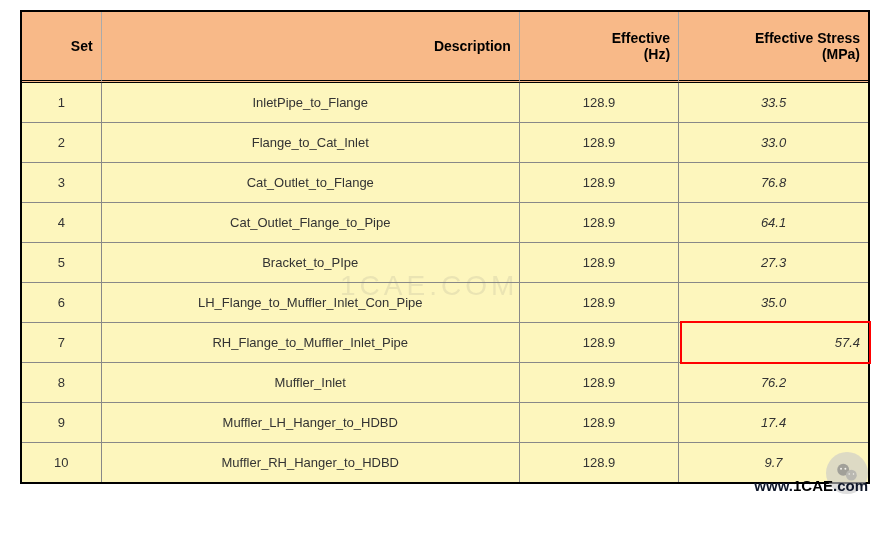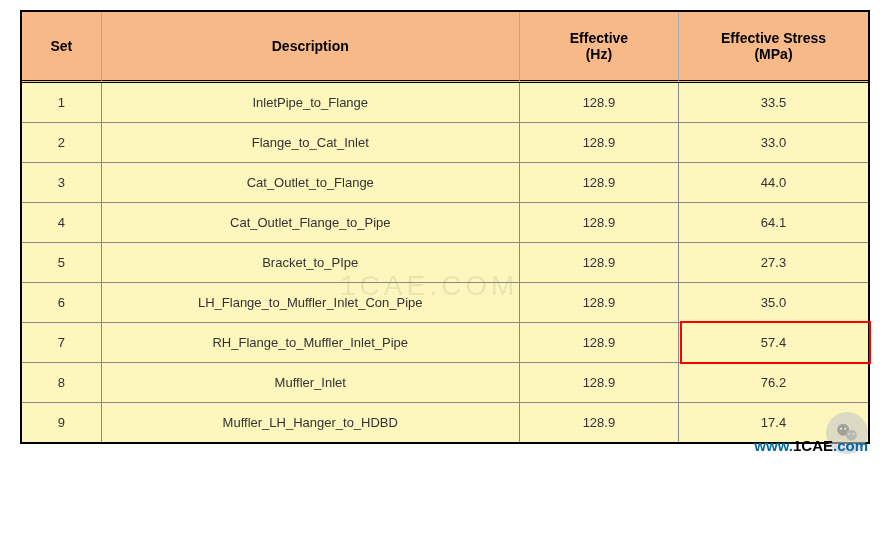--- a/index.html
+++ b/index.html
@@ -17,50 +17,52 @@
     table {
       border-collapse: separate;
       border-spacing: 0;
       width: 850px;
       border: 2.5px solid #000;
     }
     thead th {
       background: #f8b988;
       font-weight: bold;
       font-size: 14px;
-      padding: 18px 16px;
-      text-align: center;
+      padding: 18px 8px;
+      text-align: right;
       border-right: 1px solid #aaa;
       border-bottom: 3px double #000;
       color: #000;
     }
     thead th:last-child {
       border-right: none;
     }
     tbody td {
       background: #fdf6bd;
       font-size: 13px;
       padding: 12px 8px;
       text-align: center;
       border-right: 1px solid #888;
       border-bottom: 1px solid #888;
       color: #333;
     }
     tbody td:last-child {
       border-right: none;
+      font-style: italic;
     }
     tbody tr:last-child td {
       border-bottom: none;
     }
     .col-set { width: 80px; }
     .col-desc { width: 420px; }
     .col-freq { width: 160px; }
     .col-stress { width: 190px; }
     .highlight-cell {
       position: relative;
+      text-align: right;
     }
     .highlight-cell::after {
       content: '';
       position: absolute;
       top: -2px;
       left: 1px;
       right: -3px;
       bottom: -2px;
       border: 2.5px solid #ff0000;
       pointer-events: none;
@@ -103,21 +105,21 @@
       color: rgba(80,80,80,0.85);
       margin-left: 4px;
     }
     .footer-url {
       position: absolute;
       bottom: 0px;
       right: 22px;
       font-size: 15px;
       font-weight: bold;
     }
-    .footer-url .w1 { color: #0369a1; margin-top: 28px; }
+    .footer-url .w1 { color: #0f172a; margin-top: 28px; }
     .footer-url .w2 { color: #000000; }
   </style>
 </head>
 <body>
 
 <table>
   <colgroup>
     <col class="col-set">
     <col class="col-desc">
     <col class="col-freq">
@@ -143,21 +145,21 @@
       <tr>
         <td>2</td>
         <td>Flange_to_Cat_Inlet</td>
         <td>128.9</td>
         <td>33.0</td>
       </tr>
       <tr>
         <td>3</td>
         <td>Cat_Outlet_to_Flange</td>
         <td>128.9</td>
-        <td>44.0</td>
+        <td>76.8</td>
       </tr>
       <tr>
         <td>4</td>
         <td>Cat_Outlet_Flange_to_Pipe</td>
         <td>128.9</td>
         <td>64.1</td>
       </tr>
       <tr>
         <td>5</td>
         <td>Bracket_to_PIpe</td>
@@ -180,20 +182,26 @@
         <td>8</td>
         <td>Muffler_Inlet</td>
         <td>128.9</td>
         <td>76.2</td>
       </tr>
       <tr>
         <td>9</td>
         <td>Muffler_LH_Hanger_to_HDBD</td>
         <td>128.9</td>
         <td>17.4</td>
+      </tr>
+      <tr>
+        <td>10</td>
+        <td>Muffler_RH_Hanger_to_HDBD</td>
+        <td>128.9</td>
+        <td>9.7</td>
       </tr>
     </tbody>
 </table>
 
 <div class="watermark-center">1CAE.COM</div>
 
 <div class="footer-overlay">
   <div class="wechat-badge">
     <svg viewBox="0 0 24 24" fill="#666">
       <circle cx="8.5" cy="9" r="5.5" fill="#888"></circle>

